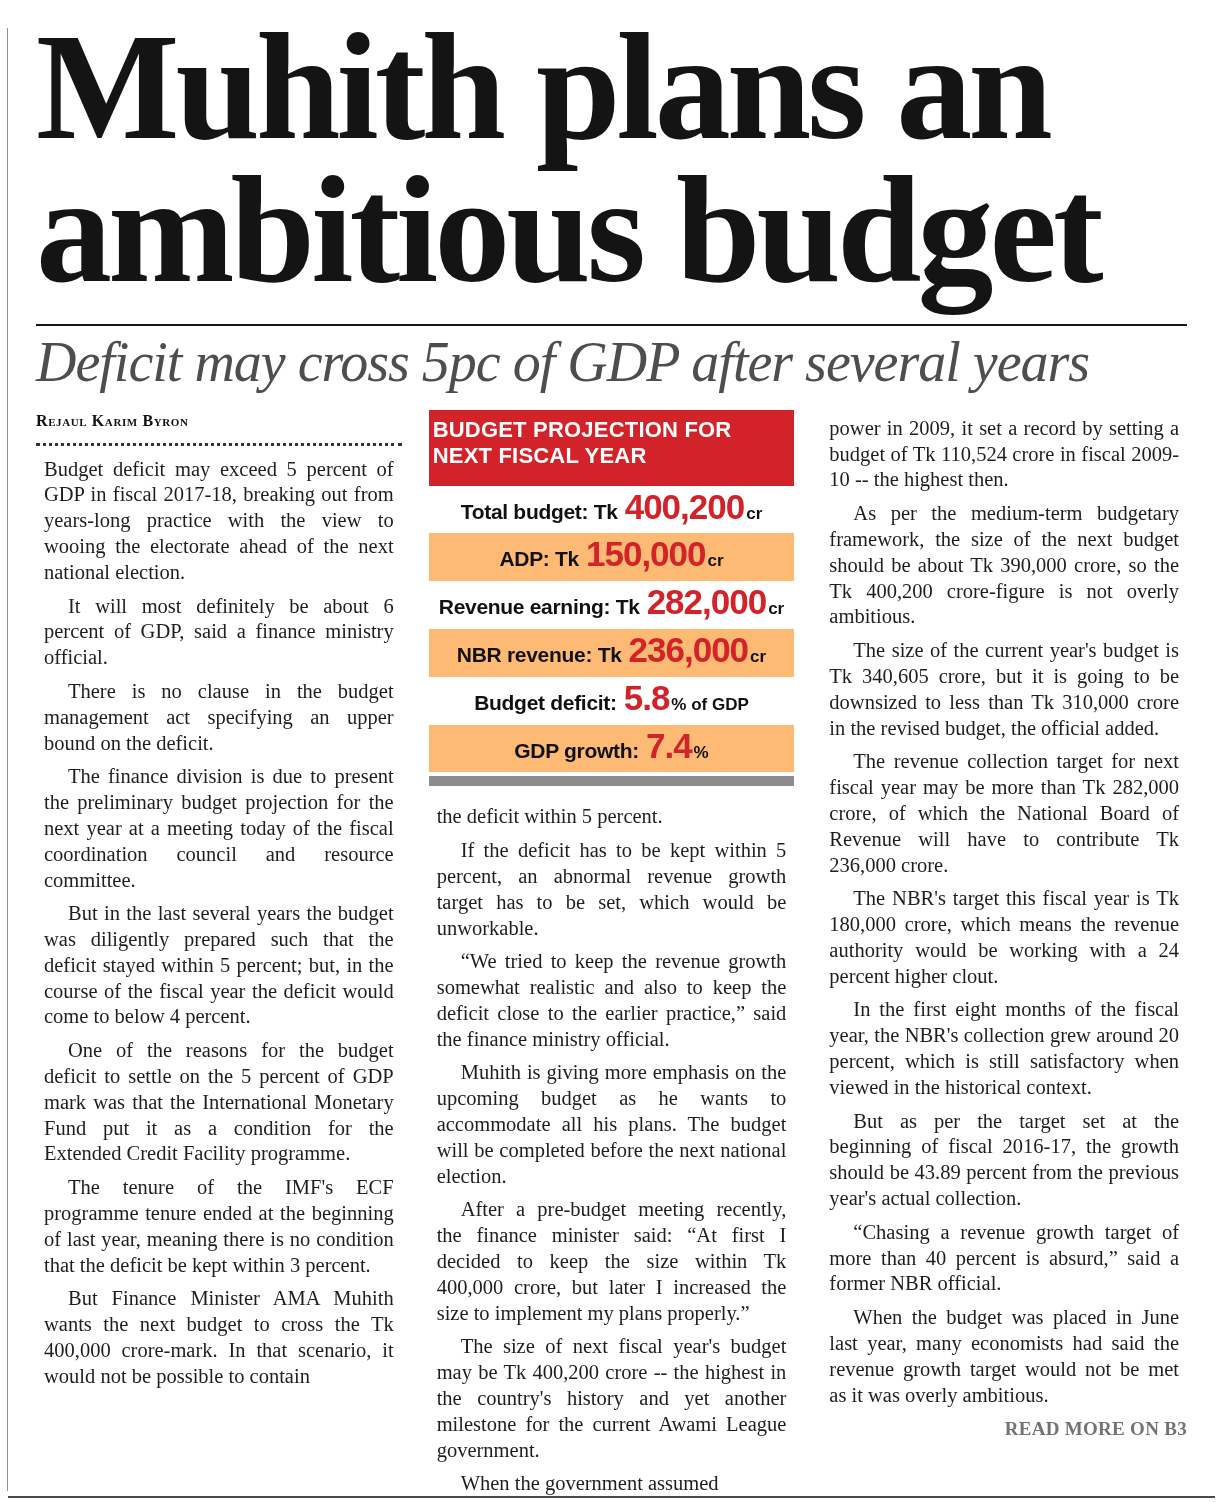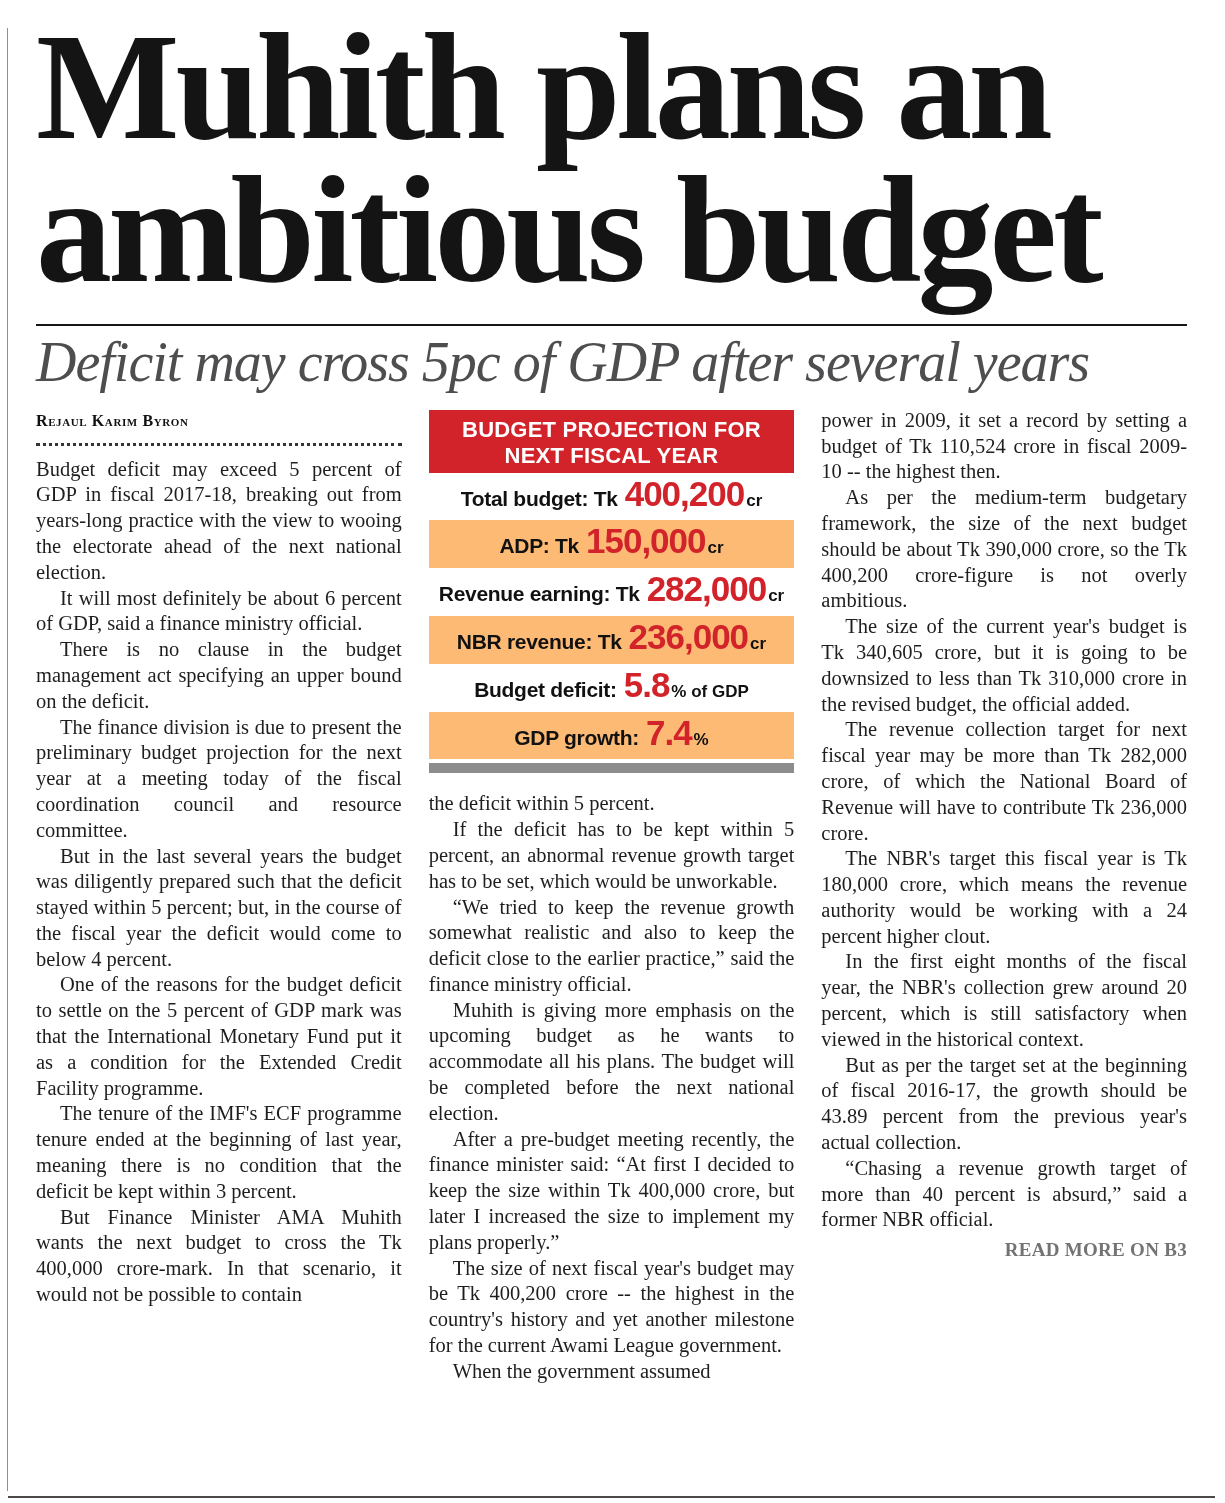--- a/index.html
+++ b/index.html
@@ -52,21 +52,21 @@
     gap: 27px;
   }
   .col {
     flex: 1 1 0;
     font-size: 20.5px;
     line-height: 25.8px;
     text-align: justify;
     hyphens: auto;
     -webkit-hyphens: auto;
   }
-  .col p { margin: 0; }
+  .col p { margin: 8px; }
   .col p.indent { text-indent: 24px; }
   .byline {
     font-variant: small-caps;
     font-weight: bold;
     font-size: 16px;
     letter-spacing: 0.6px;
     color: #111;
     text-align: left;
   }
   .byline-rule {
@@ -74,25 +74,25 @@
     margin: 9px 0 11px 0;
   }
   
   .infobox {
     margin: 2px 0 18px 0;
     font-family: "Liberation Sans", sans-serif;
   }
   .ib-header {
     background: #d2232a;
     color: #ffffff;
-    text-align: center;
+    text-align: left;
     font-weight: bold;
     font-size: 22px;
     line-height: 1.2;
-    padding: 7px 4px 3px 4px;
+    padding: 7px 4px 16px 4px;
     letter-spacing: 0.2px;
   }
   .ib-row {
     display: flex;
     justify-content: center;
     align-items: baseline;
     padding: 6px 4px 7px 4px;
   }
   .ib-row.gray { background: #fdba74; }
   .ib-label {
@@ -219,20 +219,21 @@
 
       <div class="col">
         <p>power in 2009, it set a record by setting a budget of Tk 110,524 crore in fiscal 2009-10 -- the highest then.</p>
         <p class="indent">As per the medium-term budgetary framework, the size of the next budget should be about Tk 390,000 crore, so the Tk 400,200 crore-figure is not overly ambitious.</p>
         <p class="indent">The size of the current year's budget is Tk 340,605 crore, but it is going to be downsized to less than Tk 310,000 crore in the revised budget, the official added.</p>
         <p class="indent">The revenue collection target for next fiscal year may be more than Tk 282,000 crore, of which the National Board of Revenue will have to contribute Tk 236,000 crore.</p>
         <p class="indent">The NBR's target this fiscal year is Tk 180,000 crore, which means the revenue authority would be working with a 24 percent higher clout.</p>
         <p class="indent">In the first eight months of the fiscal year, the NBR's collection grew around 20 percent, which is still satisfactory when viewed in the historical context.</p>
         <p class="indent">But as per the target set at the beginning of fiscal 2016-17, the growth should be 43.89 percent from the previous year's actual collection.</p>
         <p class="indent">“Chasing a revenue growth target of more than 40 percent is absurd,” said a former NBR official.</p>
+        <p class="indent">When the budget was placed in June last year, many economists had said the revenue growth target would not be met as it was overly ambitious.</p>
         <div class="read-more">READ MORE ON B3</div>
       </div>
 
     </div>
   </div>
 
   <div class="bottom-rule"></div>
 </div>
 
 </body></html>

